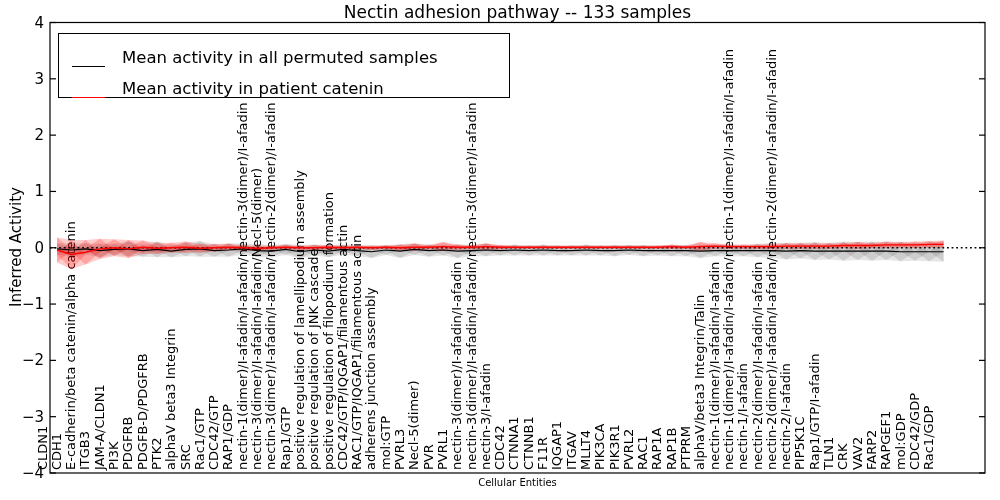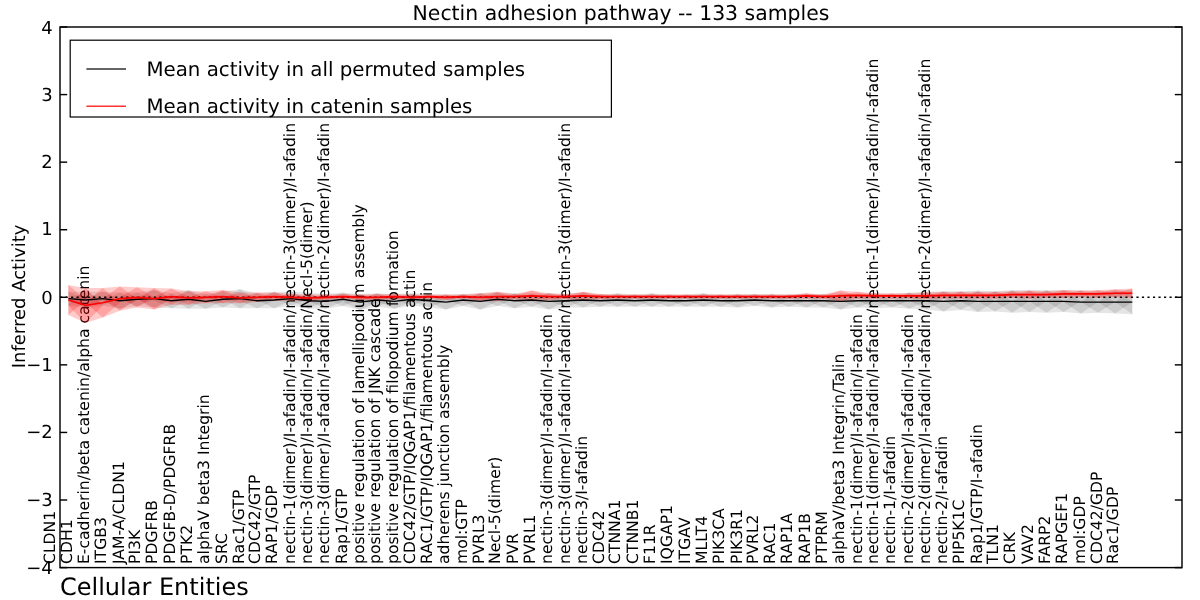--- a/index.html
+++ b/index.html
@@ -10,39 +10,39 @@
   }
   #title{
     position:absolute;left:50px;top:2px;width:935px;text-align:center;
     font-size:17px;color:#000;white-space:nowrap;
   }
   #ylabel{
     position:absolute;left:-44px;top:238px;width:120px;text-align:center;
     font-size:15px;transform:rotate(-90deg);transform-origin:50% 50%;white-space:nowrap;
   }
   #xlabel{
-    position:absolute;left:50px;top:477px;width:935px;
-    font-size:20px;white-space:nowrap;
+    position:absolute;left:50px;top:477px;width:935px;text-align:center;
+    font-size:10px;white-space:nowrap;
   }
   .ytick{
     position:absolute;width:40px;text-align:right;font-size:15px;line-height:18px;
   }
   .xtick{
     position:absolute;font-size:13px;line-height:14px;white-space:nowrap;
     transform:rotate(-90deg);transform-origin:0 100%;
     height:14px;color:#000;z-index:1;
   }
   #chart-svg{position:absolute;left:0;top:0;z-index:2;pointer-events:none;}
   #legend{
     position:absolute;left:58px;top:33px;width:452px;height:65px;
     background:#ffffff;border:1.3px solid #000;z-index:5;
     display:flex;flex-direction:column;justify-content:space-around;
     padding:2px 0 2px 13px;box-sizing:border-box;
   }
-  .legend-row{display:flex;align-items:center;margin-top:12px;}
+  .legend-row{display:flex;align-items:flex-end;margin-top:12px;}
   .legend-line{width:33px;height:0;border-top-width:1.6px;border-top-style:solid;flex:0 0 auto;}
   .legend-text{margin-left:17px;font-size:16.5px;white-space:nowrap;}
 </style>
 </head>
 <body>
 
 <div id="figure">
 
   <div id="title">Nectin adhesion pathway -- 133 samples</div>
 
@@ -279,17 +279,17 @@
       <line x1="979" y1="472.99" x2="985" y2="472.99" stroke="#000" stroke-width="1.2"></line>
     </svg>
 
   <div id="legend">
     <div class="legend-row">
       <span class="legend-line" id="legend-line-0" style="border-top-color: rgb(0, 0, 0);"></span>
       <span class="legend-text">Mean activity in all permuted samples</span>
     </div>
     <div class="legend-row">
       <span class="legend-line" id="legend-line-1" style="border-top-color: rgb(255, 0, 0);"></span>
-      <span class="legend-text">Mean activity in catenin samples</span>
+      <span class="legend-text">Mean activity in patient catenin</span>
     </div>
   </div>
 
 </div>
 
 </body></html>

